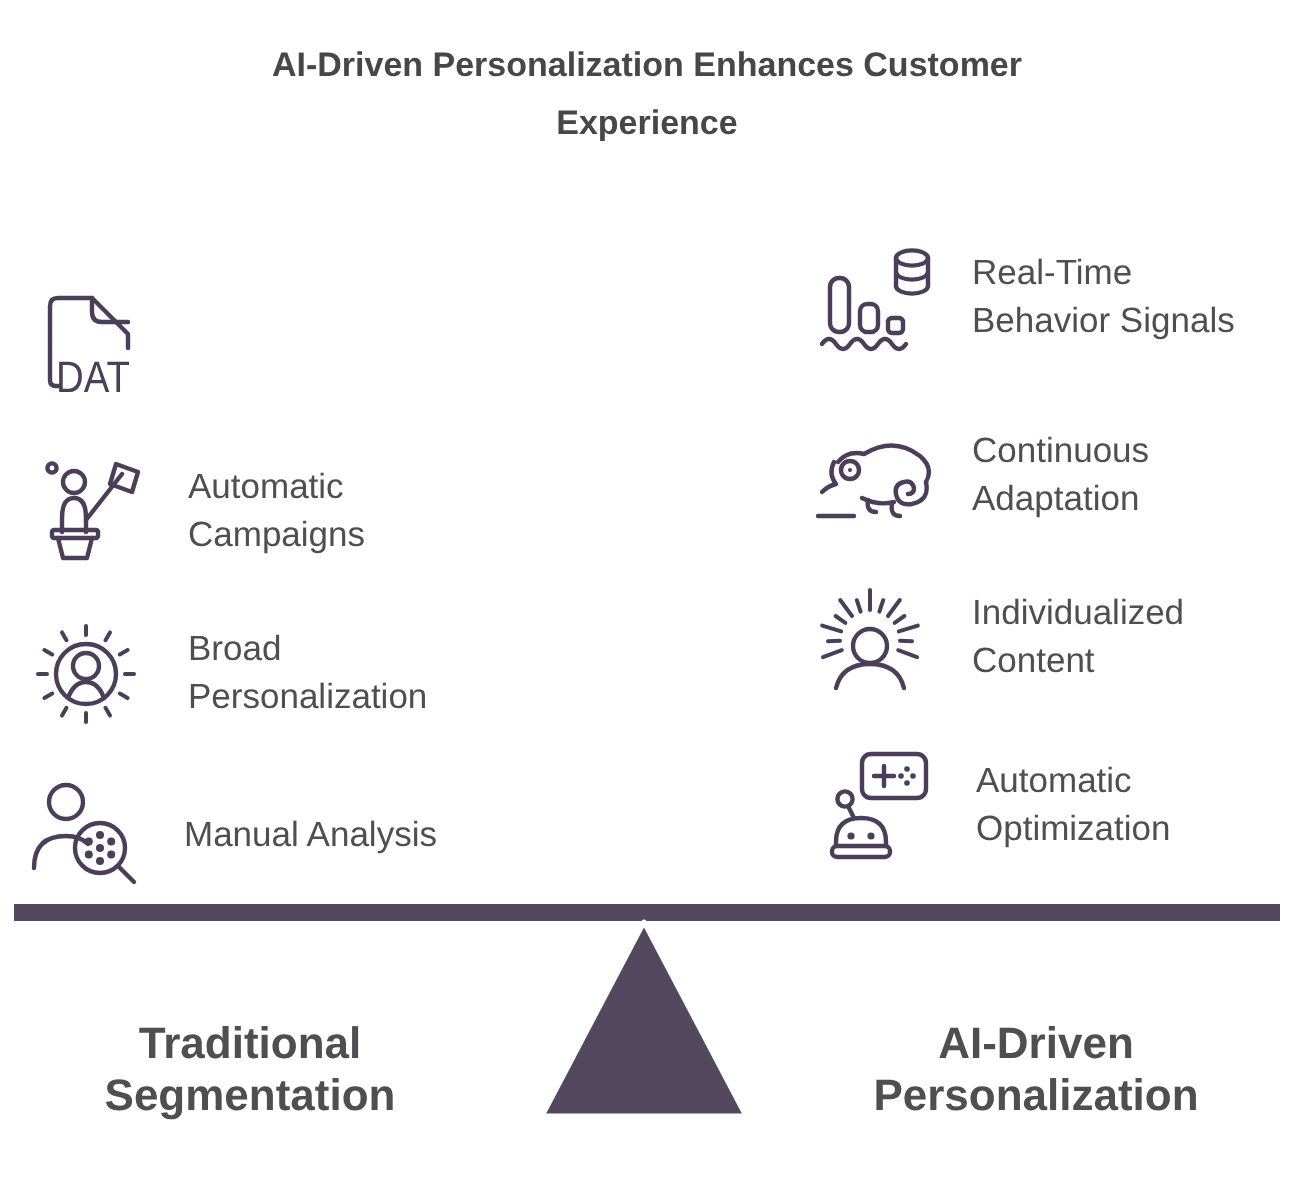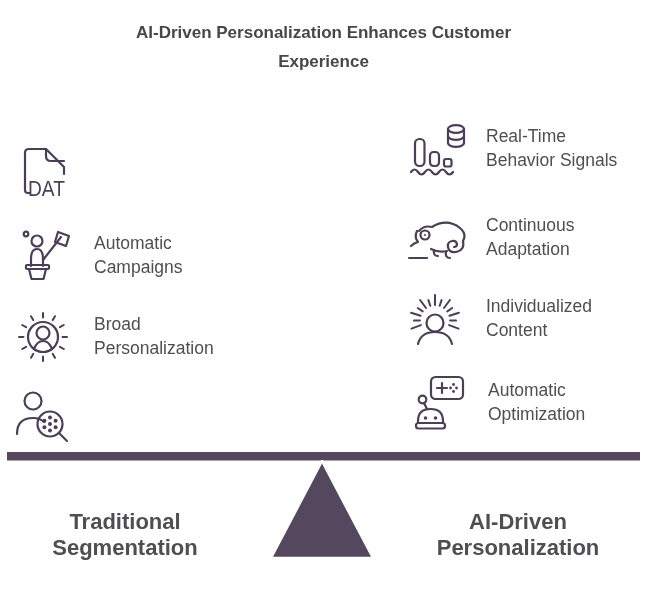--- a/index.html
+++ b/index.html
@@ -108,20 +108,21 @@
         <circle cx="40" cy="38" r="2"></circle>
           <circle cx="40" cy="31.5" r="2"></circle>
           <circle cx="45.6" cy="34.7" r="2"></circle>
         <circle cx="45.6" cy="41.3" r="2"></circle>
           <circle cx="40" cy="44.5" r="2"></circle>
           <circle cx="34.4" cy="41.3" r="2"></circle>
         <circle cx="34.4" cy="34.7" r="2"></circle>
       </g>
     </svg>
   </span>
+  <span class="label pre">Manual Analysis</span>
 </div>
 
 <div class="item r1">
   <span class="icon">
     <svg viewBox="0 0 62 62" fill="none" stroke="currentColor" stroke-width="2.2" stroke-linecap="round" stroke-linejoin="round">
       <rect x="11" y="22" width="9.5" height="27" rx="4.5"></rect>
       <rect x="26" y="35" width="9" height="14" rx="3.5"></rect>
       <rect x="40" y="42" width="7.5" height="7.5" rx="2"></rect>
       <path d="M44 12 a8 3.8 0 1 0 16 0 a8 3.8 0 1 0 -16 0"></path>
       <path d="M44 12 V26 M60 12 V26"></path>

